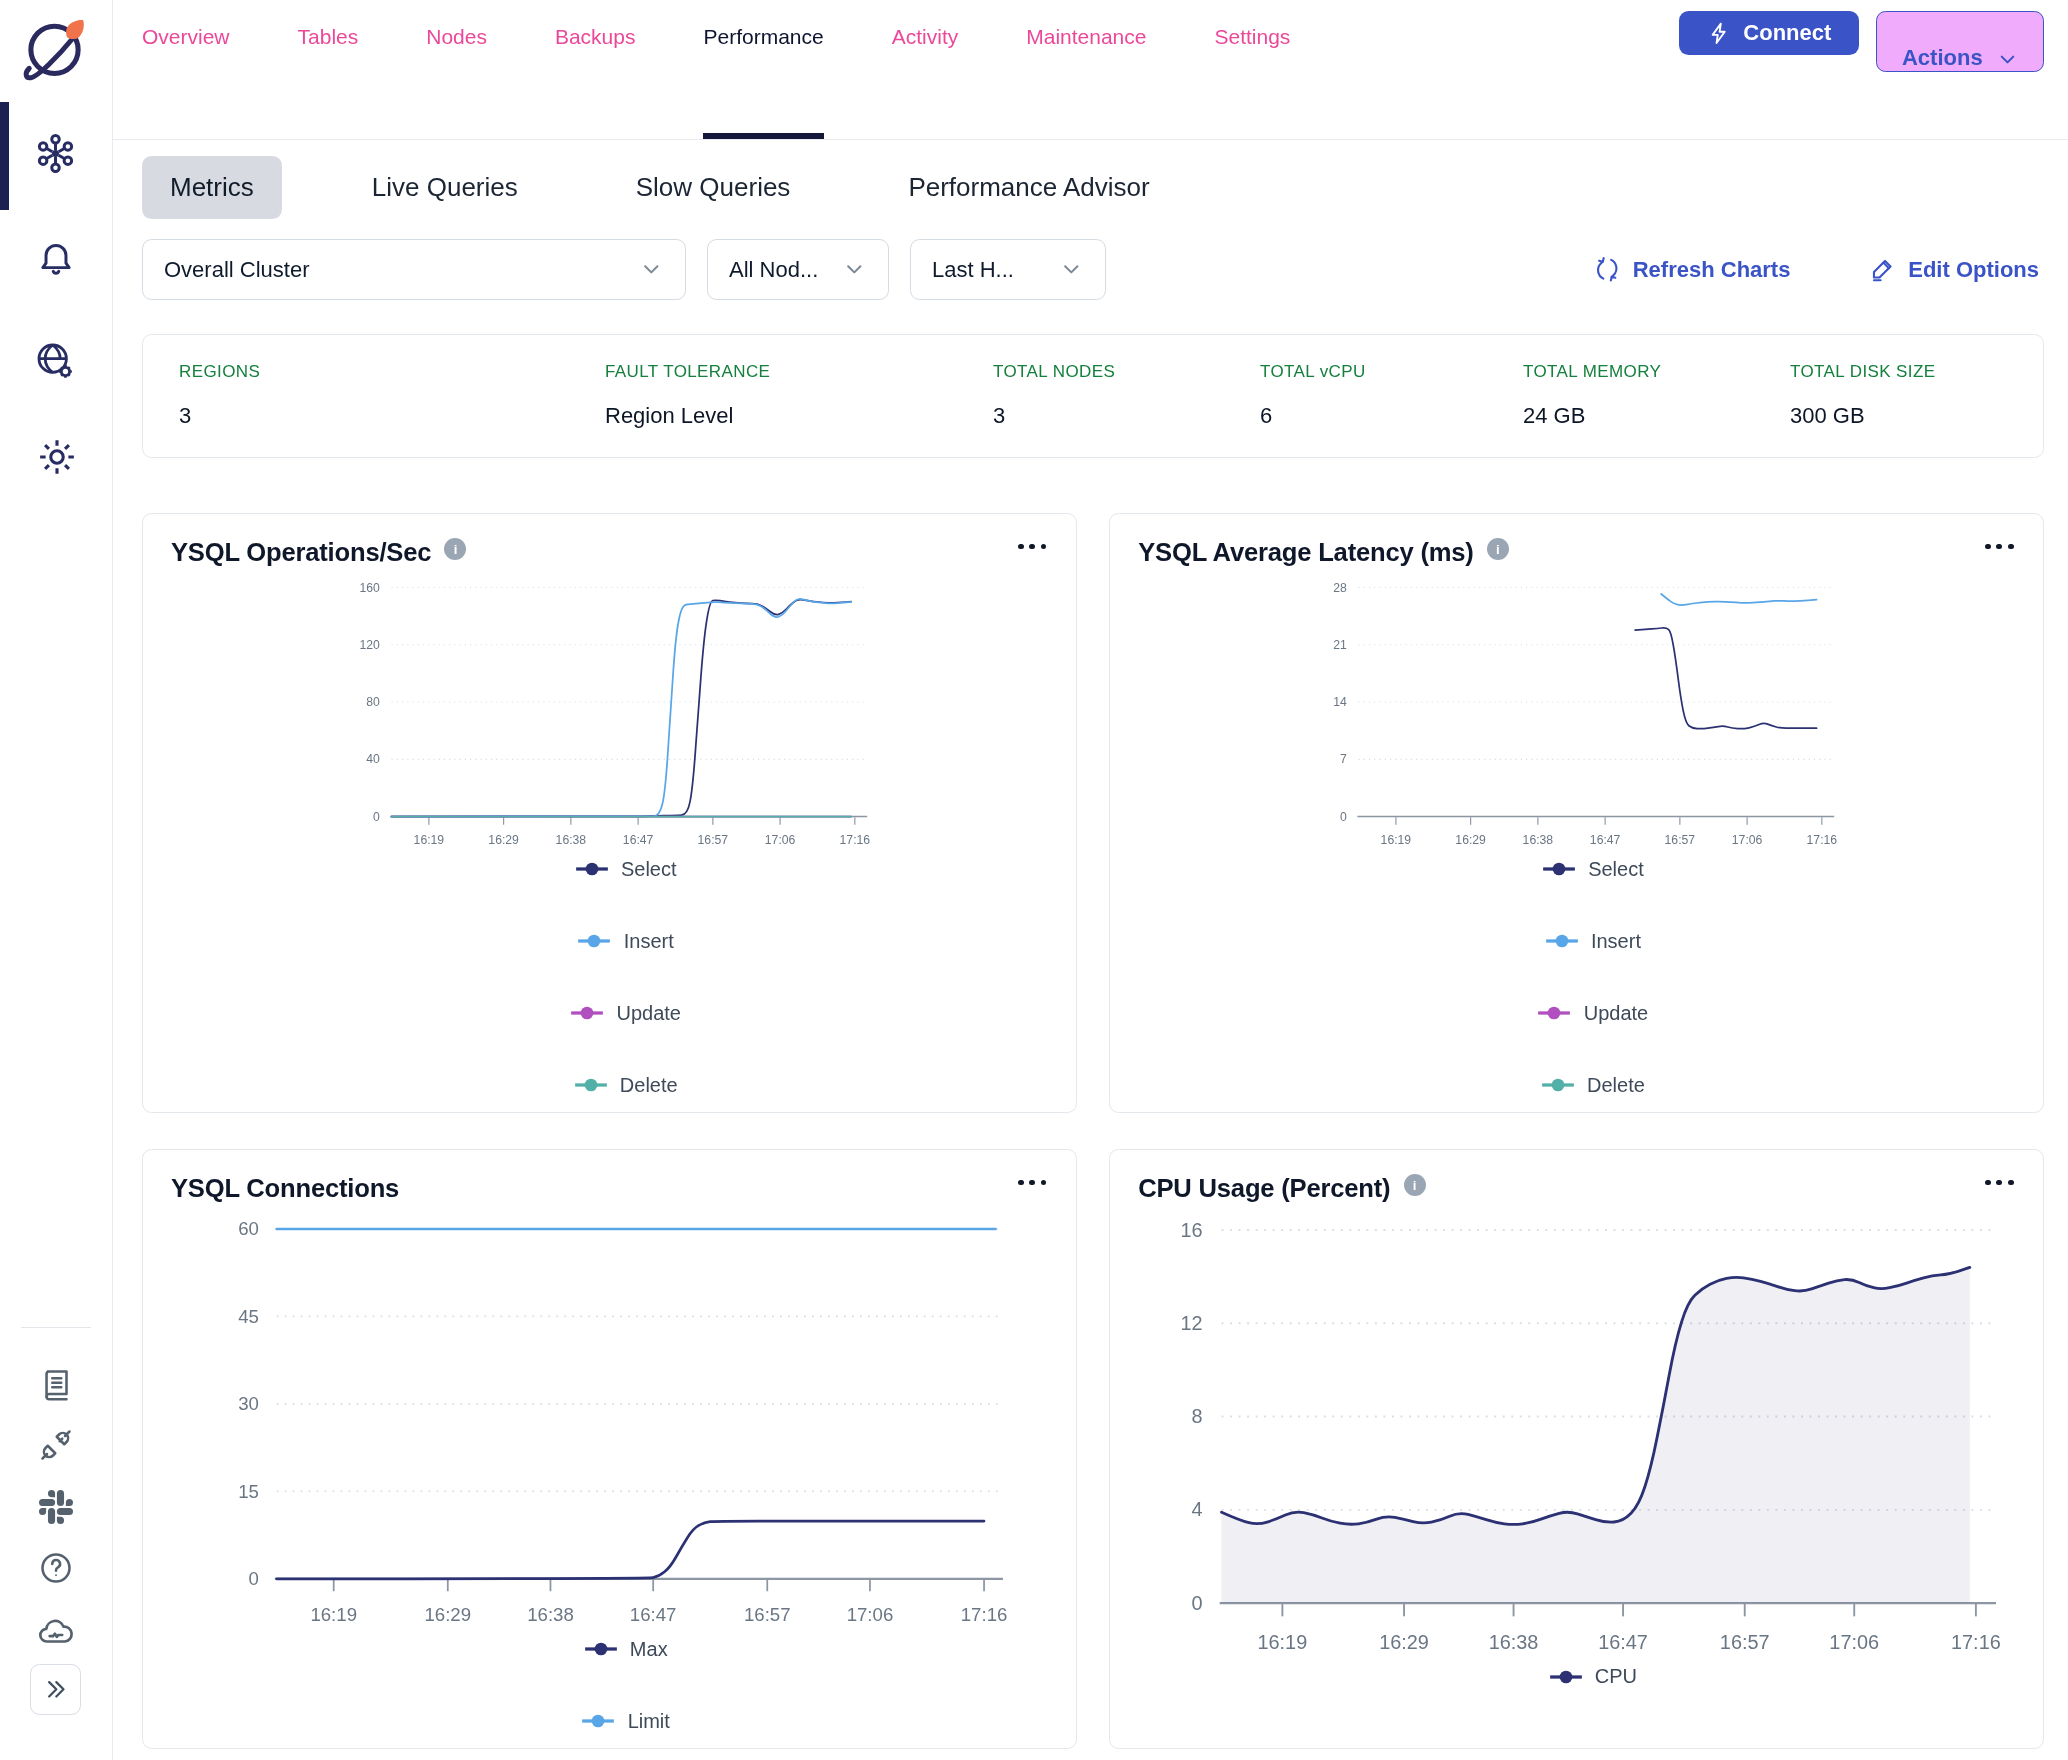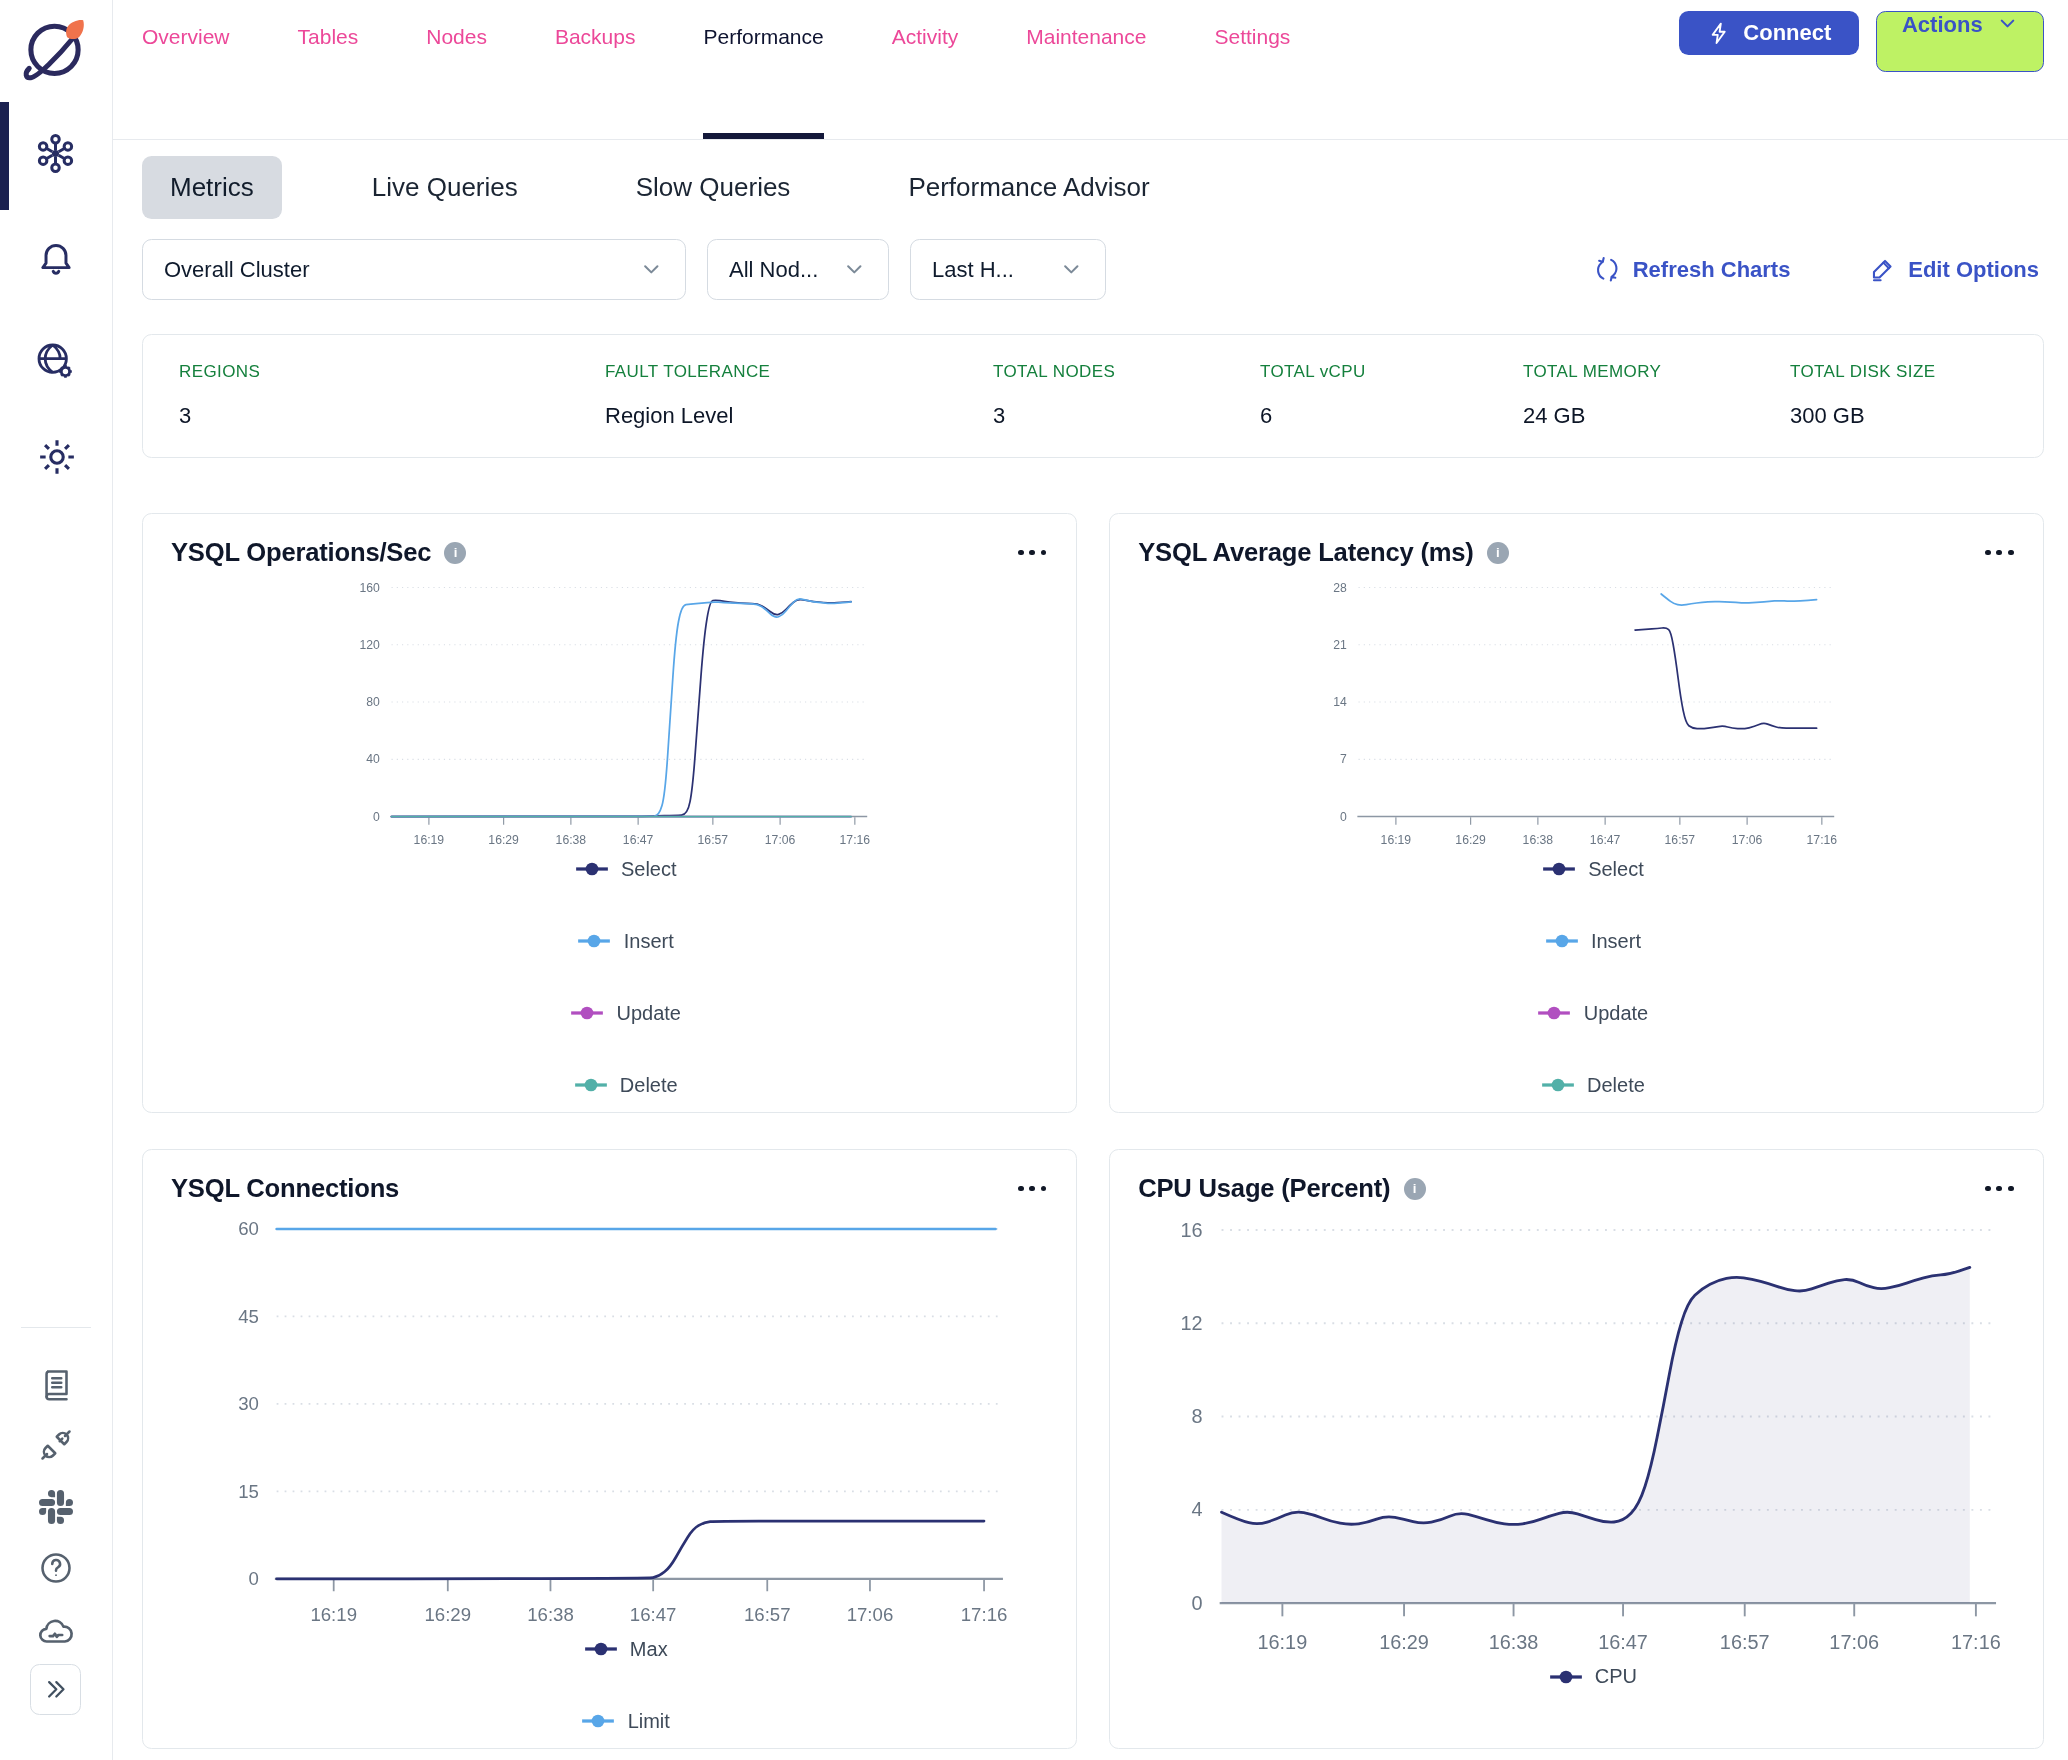--- a/index.html
+++ b/index.html
@@ -34,22 +34,22 @@
     position:relative;font-size:21px;color:#ec4899;padding-top:24.6px;cursor:pointer;white-space:nowrap;
   }
   .tab.active{color:#0e1330;}
   .tab.active::after{content:'';position:absolute;left:0;right:0;bottom:0;height:5.7px;background:#14183a;}
   .topnav-actions{margin-left:auto;display:flex;gap:17px;margin-top:11.4px;align-items:flex-start;}
   .btn-connect{
     display:flex;align-items:center;gap:11.4px;height:44px;padding:0 28px;border-radius:9.5px;
     background:#3a53c6;color:#fff;font-size:22px;font-weight:bold;border:none;cursor:pointer;
   }
   .btn-actions{
-    display:flex;align-items:flex-start;gap:13.2px;height:61px;padding:0 24.6px;border-radius:9.5px;
-    background:#bef264;color:#3a53c6;font-size:22px;font-weight:bold;border:1.9px solid #3a53c6;cursor:pointer;
+    display:flex;align-items:flex-end;gap:13.2px;height:61px;padding:0 24.6px;border-radius:9.5px;
+    background:#f0abfc;color:#3a53c6;font-size:22px;font-weight:bold;border:1.9px solid #3a53c6;cursor:pointer;
   }
   
   .subtabs{display:flex;align-items:center;gap:62px;margin:17px 30px 0 30px;height:61px;}
   .subtab{font-size:26px;color:#1b2533;padding:16px 28px;border-radius:9.5px;cursor:pointer;white-space:nowrap;}
   .subtab.active{background:#d7dbe1;color:#111c2b;}
   
   .filters{display:flex;align-items:center;margin:21px 30px 0 30px;height:61px;}
   .select{
     display:flex;align-items:center;justify-content:space-between;height:61px;border:1.4px solid #d5dbe2;
     border-radius:9.5px;padding:0 21px;font-size:22px;color:#0f1b2d;background:#fff;cursor:pointer;box-sizing:border-box;
@@ -74,21 +74,21 @@
   .sum-label{font-size:17px;letter-spacing:0.4px;color:#15803d;}
   .sum-value{font-size:22px;color:#0d1627;}
   
   .charts{
     display:grid;grid-template-columns:1fr 1fr;gap:36px 32px;margin:55px 24.6px 0 30px;
   }
   .card{
     border:1.4px solid #e3e8ec;border-radius:9.5px;background:#fff;height:600px;box-sizing:border-box;
     padding:24.6px 28px 15px 28px;display:flex;flex-direction:column;
   }
-  .card-head{display:flex;align-items:center;}
+  .card-head{display:flex;align-items:flex-start;}
   .card-title{margin:0;font-size:25.6px;font-weight:bold;color:#0f172a;letter-spacing:-0.2px;}
   .info-icon{
     width:22px;height:22px;border-radius:50%;background:#9aa6b3;color:#fff;font-size:13.2px;font-weight:bold;
     display:inline-flex;align-items:center;justify-content:center;margin-left:13.2px;cursor:pointer;
   }
   .menu-dots{margin-left:auto;display:flex;gap:5.7px;cursor:pointer;padding:5.7px 1.9px;}
   .menu-dots i{width:5.7px;height:5.7px;border-radius:50%;background:#111827;}
   svg.plot{width:100%;height:445px;margin-top:9.5px;}
   .legend{display:flex;align-items:center;gap:49px;margin:7.6px 0 0 32px;flex-direction:column;}
   .legend-item{display:inline-flex;align-items:center;gap:12.3px;font-size:20px;color:#3e4a59;cursor:pointer;}

